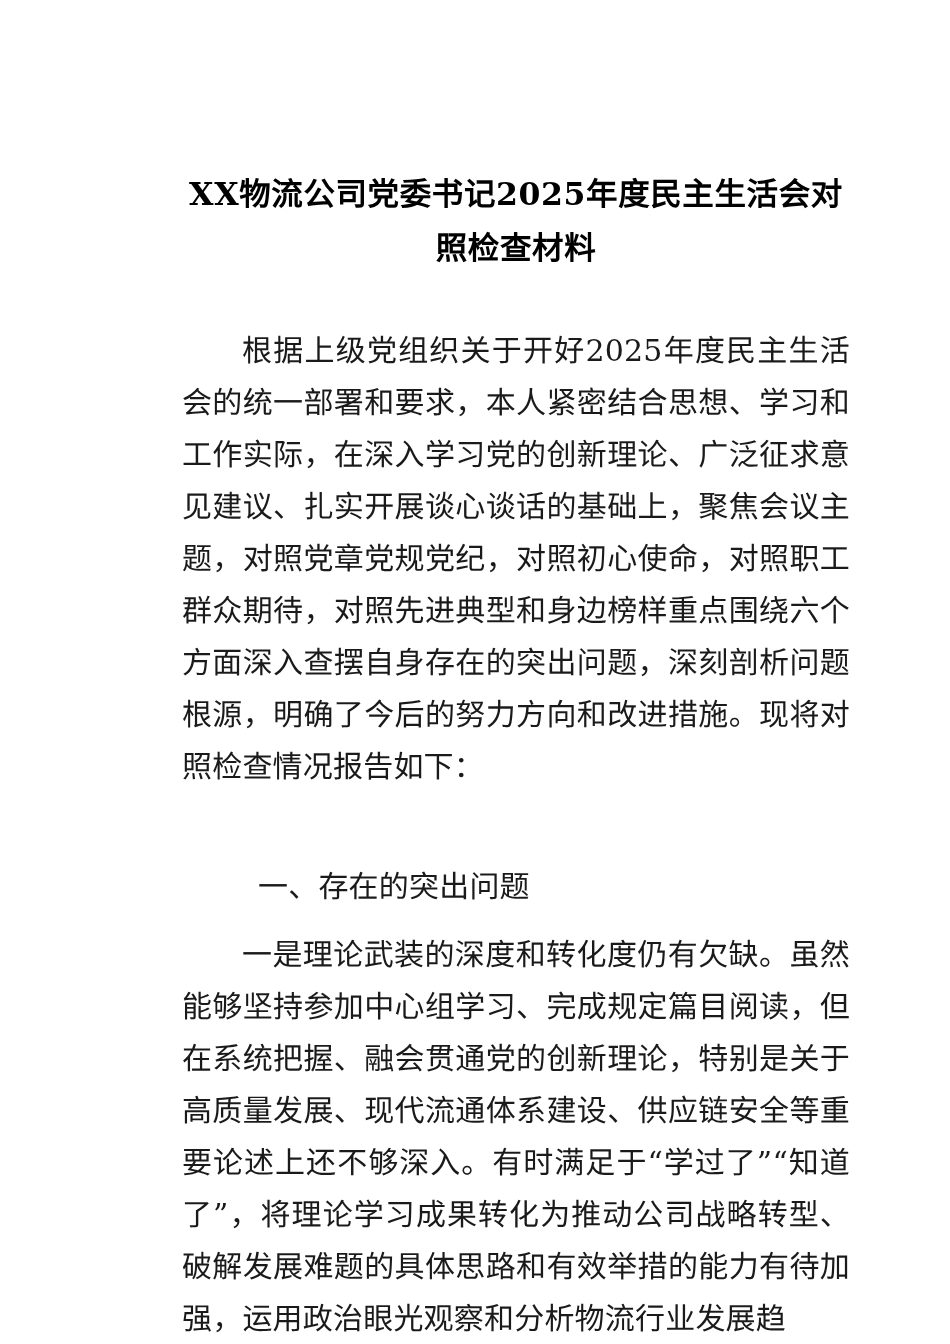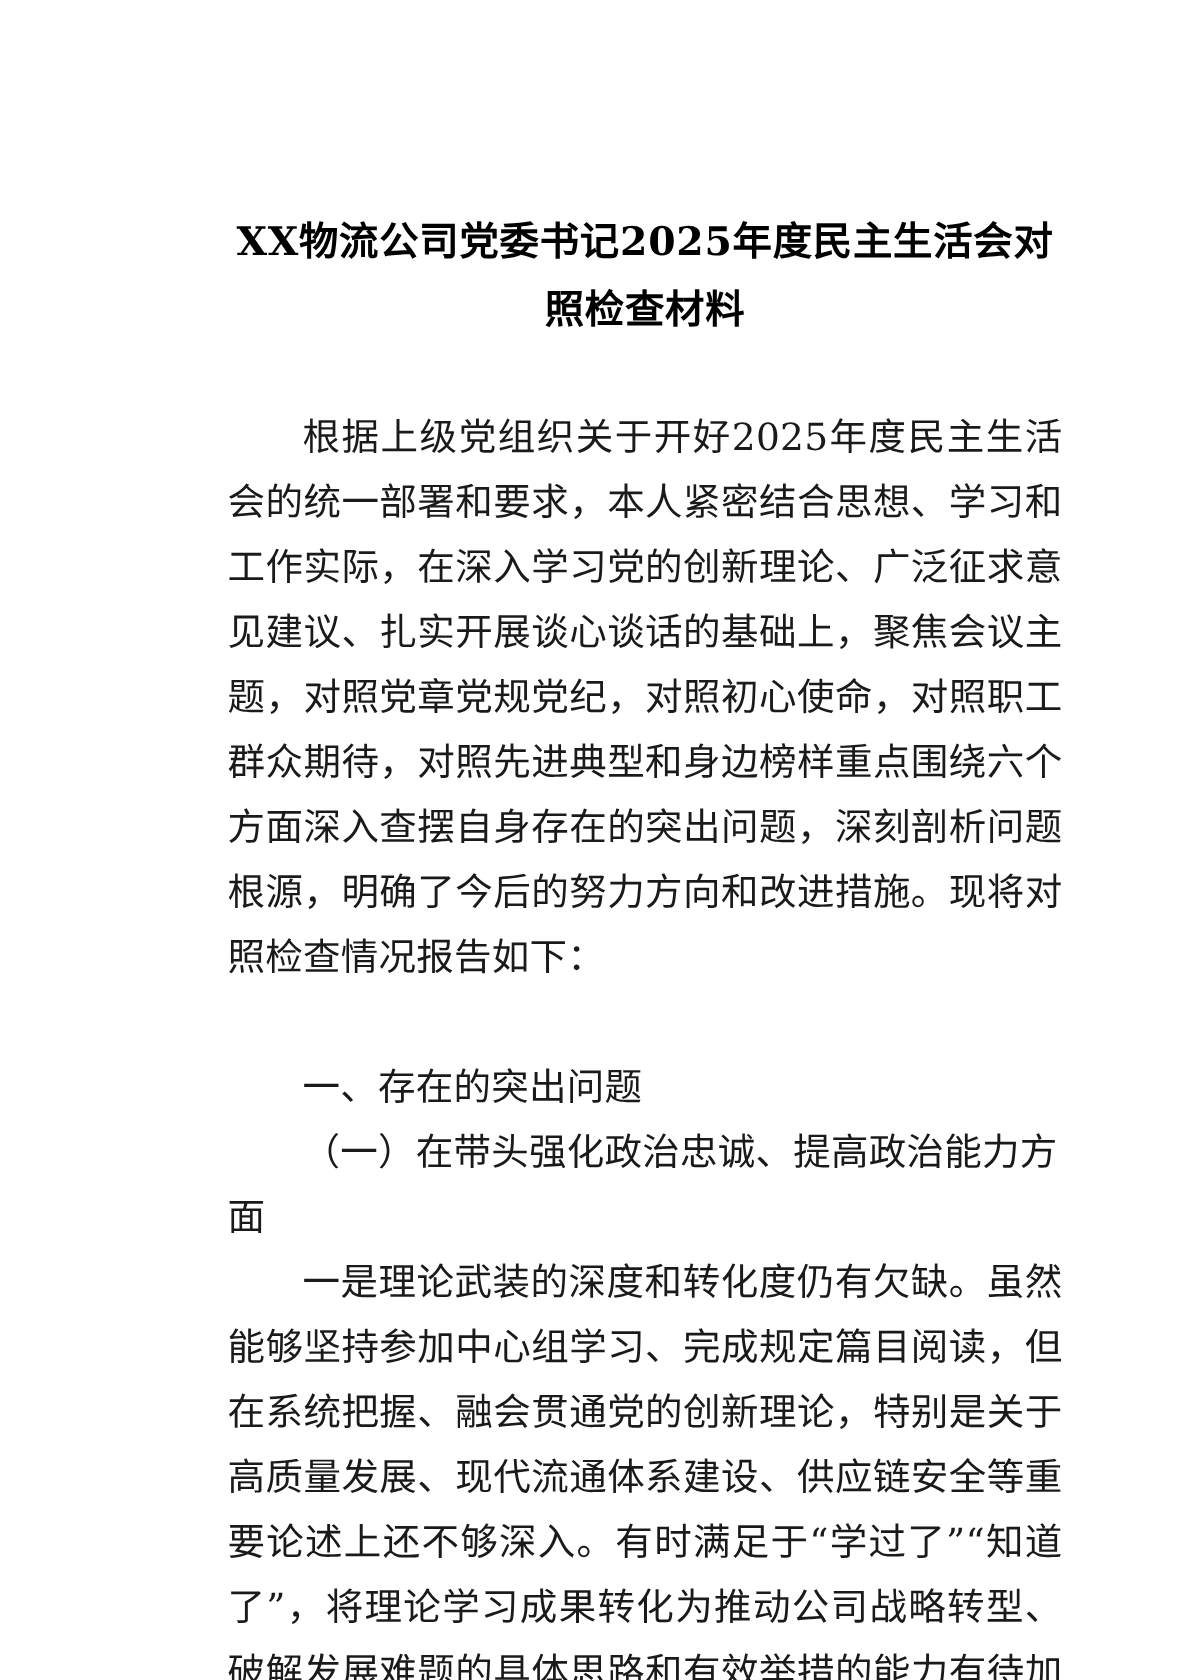--- a/index.html
+++ b/index.html
@@ -61,21 +61,21 @@
   .blank-line {
     height: 52px;
   }
 
   .gap-after-title {
     height: 50px;
   }
 
   
   .heading {
-    margin: 0;
+    margin: 16px;
     padding: 0;
     font-family: "DejaVu Serif", "Liberation Serif", serif;
     font-size: 30px;
     line-height: 52px;
     color: #1a1a1a;
     text-align: left;
     text-indent: 2em;
     letter-spacing: 0.2px;
   }
 </style>
@@ -88,18 +88,17 @@
     <h1 class="doc-title"><span>XX物流公司党委书记2025年度民主生活会对照检查</span><span>材料</span></h1>
 
     <div class="gap-after-title"></div>
 
     <p class="para">根据上级党组织关于开好2025年度民主生活会的统一部署和要求，本人紧密结合思想、学习和工作实际，在深入学习党的创新理论、广泛征求意见建议、扎实开展谈心谈话的基础上，聚焦会议主题，对照党章党规党纪，对照初心使命，对照职工群众期待，对照先进典型和身边榜样重点围绕六个方面深入查摆自身存在的突出问题，深刻剖析问题根源，明确了今后的努力方向和改进措施。现将对照检查情况报告如下：</p>
 
     <div class="blank-line"></div>
 
     <p class="heading">一、存在的突出问题</p>
 
-    <p class="heading">（一）在带头强化政治忠诚、提高政治能力方面</p>
 
     <p class="para">一是理论武装的深度和转化度仍有欠缺。虽然能够坚持参加中心组学习、完成规定篇目阅读，但在系统把握、融会贯通党的创新理论，特别是关于高质量发展、现代流通体系建设、供应链安全等重要论述上还不够深入。有时满足于“学过了”“知道了”，将理论学习成果转化为推动公司战略转型、破解发展难题的具体思路和有效举措的能力有待加强，运用政治眼光观察和分析物流行业发展趋</p>
 
   </div>
 </div>
 
 </body></html>

